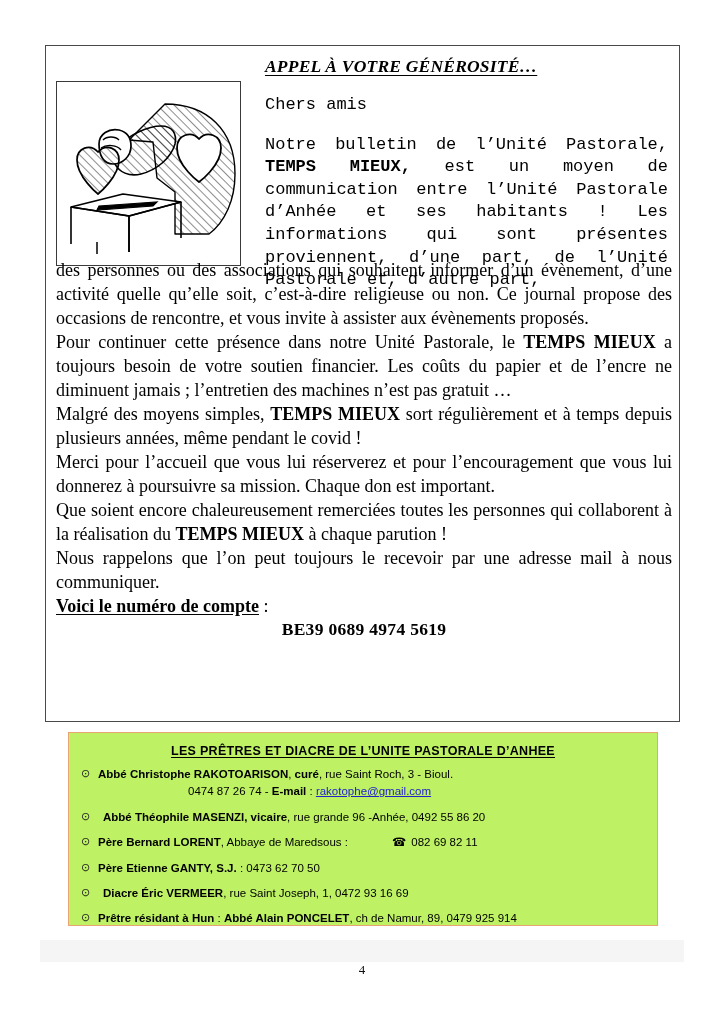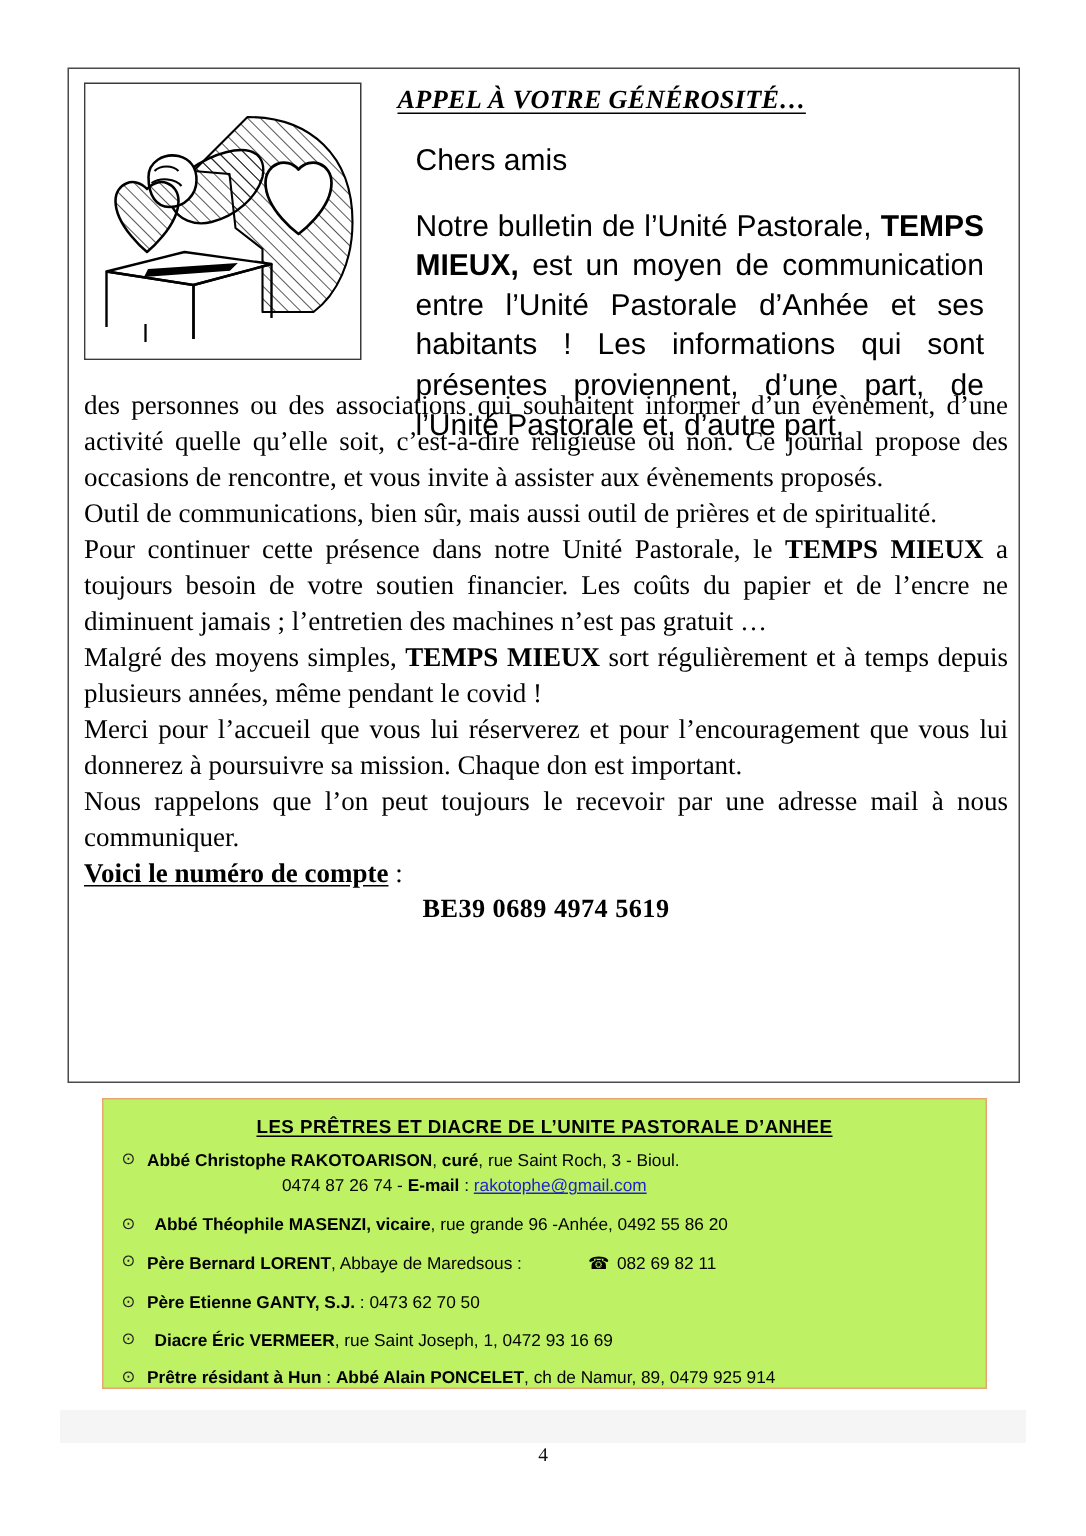--- a/index.html
+++ b/index.html
@@ -27,21 +27,21 @@
     box-sizing: border-box;
   }
 
   
   #top-block {
     position: absolute;
     left: 56px;
     top: 50px;
     width: 616px;
     display: flex;
-    align-items: flex-start;
+    align-items: center;
   }
 
   #illustration-frame {
     width: 185px;
     height: 185px;
     border: 1px solid #3a3a3a;
     box-sizing: border-box;
     flex: 0 0 auto;
     margin-top: 5px;
     background: #ffffff;
@@ -60,25 +60,25 @@
     font-style: italic;
     font-size: 17.5px;
     letter-spacing: 0.2px;
     text-decoration: underline;
     text-underline-offset: 3px;
     margin: 6px 0 0 0;
     white-space: nowrap;
   }
 
   .body-text {
-    font-family: Liberation Sans, sans-serif;
-    font-size: 20px;
+    font-family: Liberation Mono, monospace;
+    font-size: 17px;
     line-height: 1.33;
     text-align: justify;
-    margin: 12px;
+    margin: 0;
   }
   .para-gap { margin-top: 17px; }
   .intro-para { text-align: justify; text-justify: inter-word; }
 
   
   #main-body {
     position: absolute;
     left: 56px;
     top: 258px;
     width: 616px;
@@ -226,28 +226,28 @@
     <div class="heading-appel">APPEL À VOTRE GÉNÉROSITÉ…</div>
     <p class="body-text para-gap nojust">Chers amis</p>
     <p class="body-text para-gap intro-para"><span>Notre bulletin de l’Unité Pastorale, </span><b>TEMPS MIEUX,</b><span> est un moyen de communication entre l’Unité Pastorale d’Anhée et ses habitants ! Les informations qui sont présentes proviennent, d’une part, de l’Unité Pastorale et, d’autre part,</span></p>
   </div>
 </div>
 
 <div id="main-body">
 
   <p>des personnes ou des associations qui souhaitent informer d’un évènement, d’une activité quelle qu’elle soit, c’est-à-dire religieuse ou non. Ce journal propose des occasions de rencontre, et vous invite à assister aux évènements proposés.</p>
 
-  <p>Outil de communications, bien sûr, mais aussi outil de prières et de spiritualité.</p>
 
   <p><span>Pour continuer cette présence dans notre Unité Pastorale, le </span><b>TEMPS MIEUX</b><span> a toujours besoin de votre soutien financier. Les coûts du papier et de l’encre ne diminuent jamais ; l’entretien des machines n’est pas gratuit …</span></p>
 
   <p><span>Malgré des moyens simples, </span><b>TEMPS MIEUX</b><span> sort régulièrement et à temps depuis plusieurs années, même pendant le covid !</span></p>
 
   <p>Merci pour l’accueil que vous lui réserverez et pour l’encouragement que vous lui donnerez à poursuivre sa mission. Chaque don est important.</p>
 
+  <p><span>Que soient encore chaleureusement remerciées toutes les personnes qui collaborent à la réalisation du </span><b>TEMPS MIEUX</b><span> à chaque parution !</span></p>
 
   <p>Nous rappelons que l’on peut toujours le recevoir par une adresse mail à nous communiquer.</p>
 
   <p class="nojust"><span class="acct-label">Voici le numéro de compte</span><span> :</span></p>
 
   <div class="acct-line">BE39 0689 4974 5619</div>
 </div>
 
 <div id="contacts-box">
   <div id="contacts-title">LES PRÊTRES ET DIACRE DE L’UNITE PASTORALE D’ANHEE</div>

